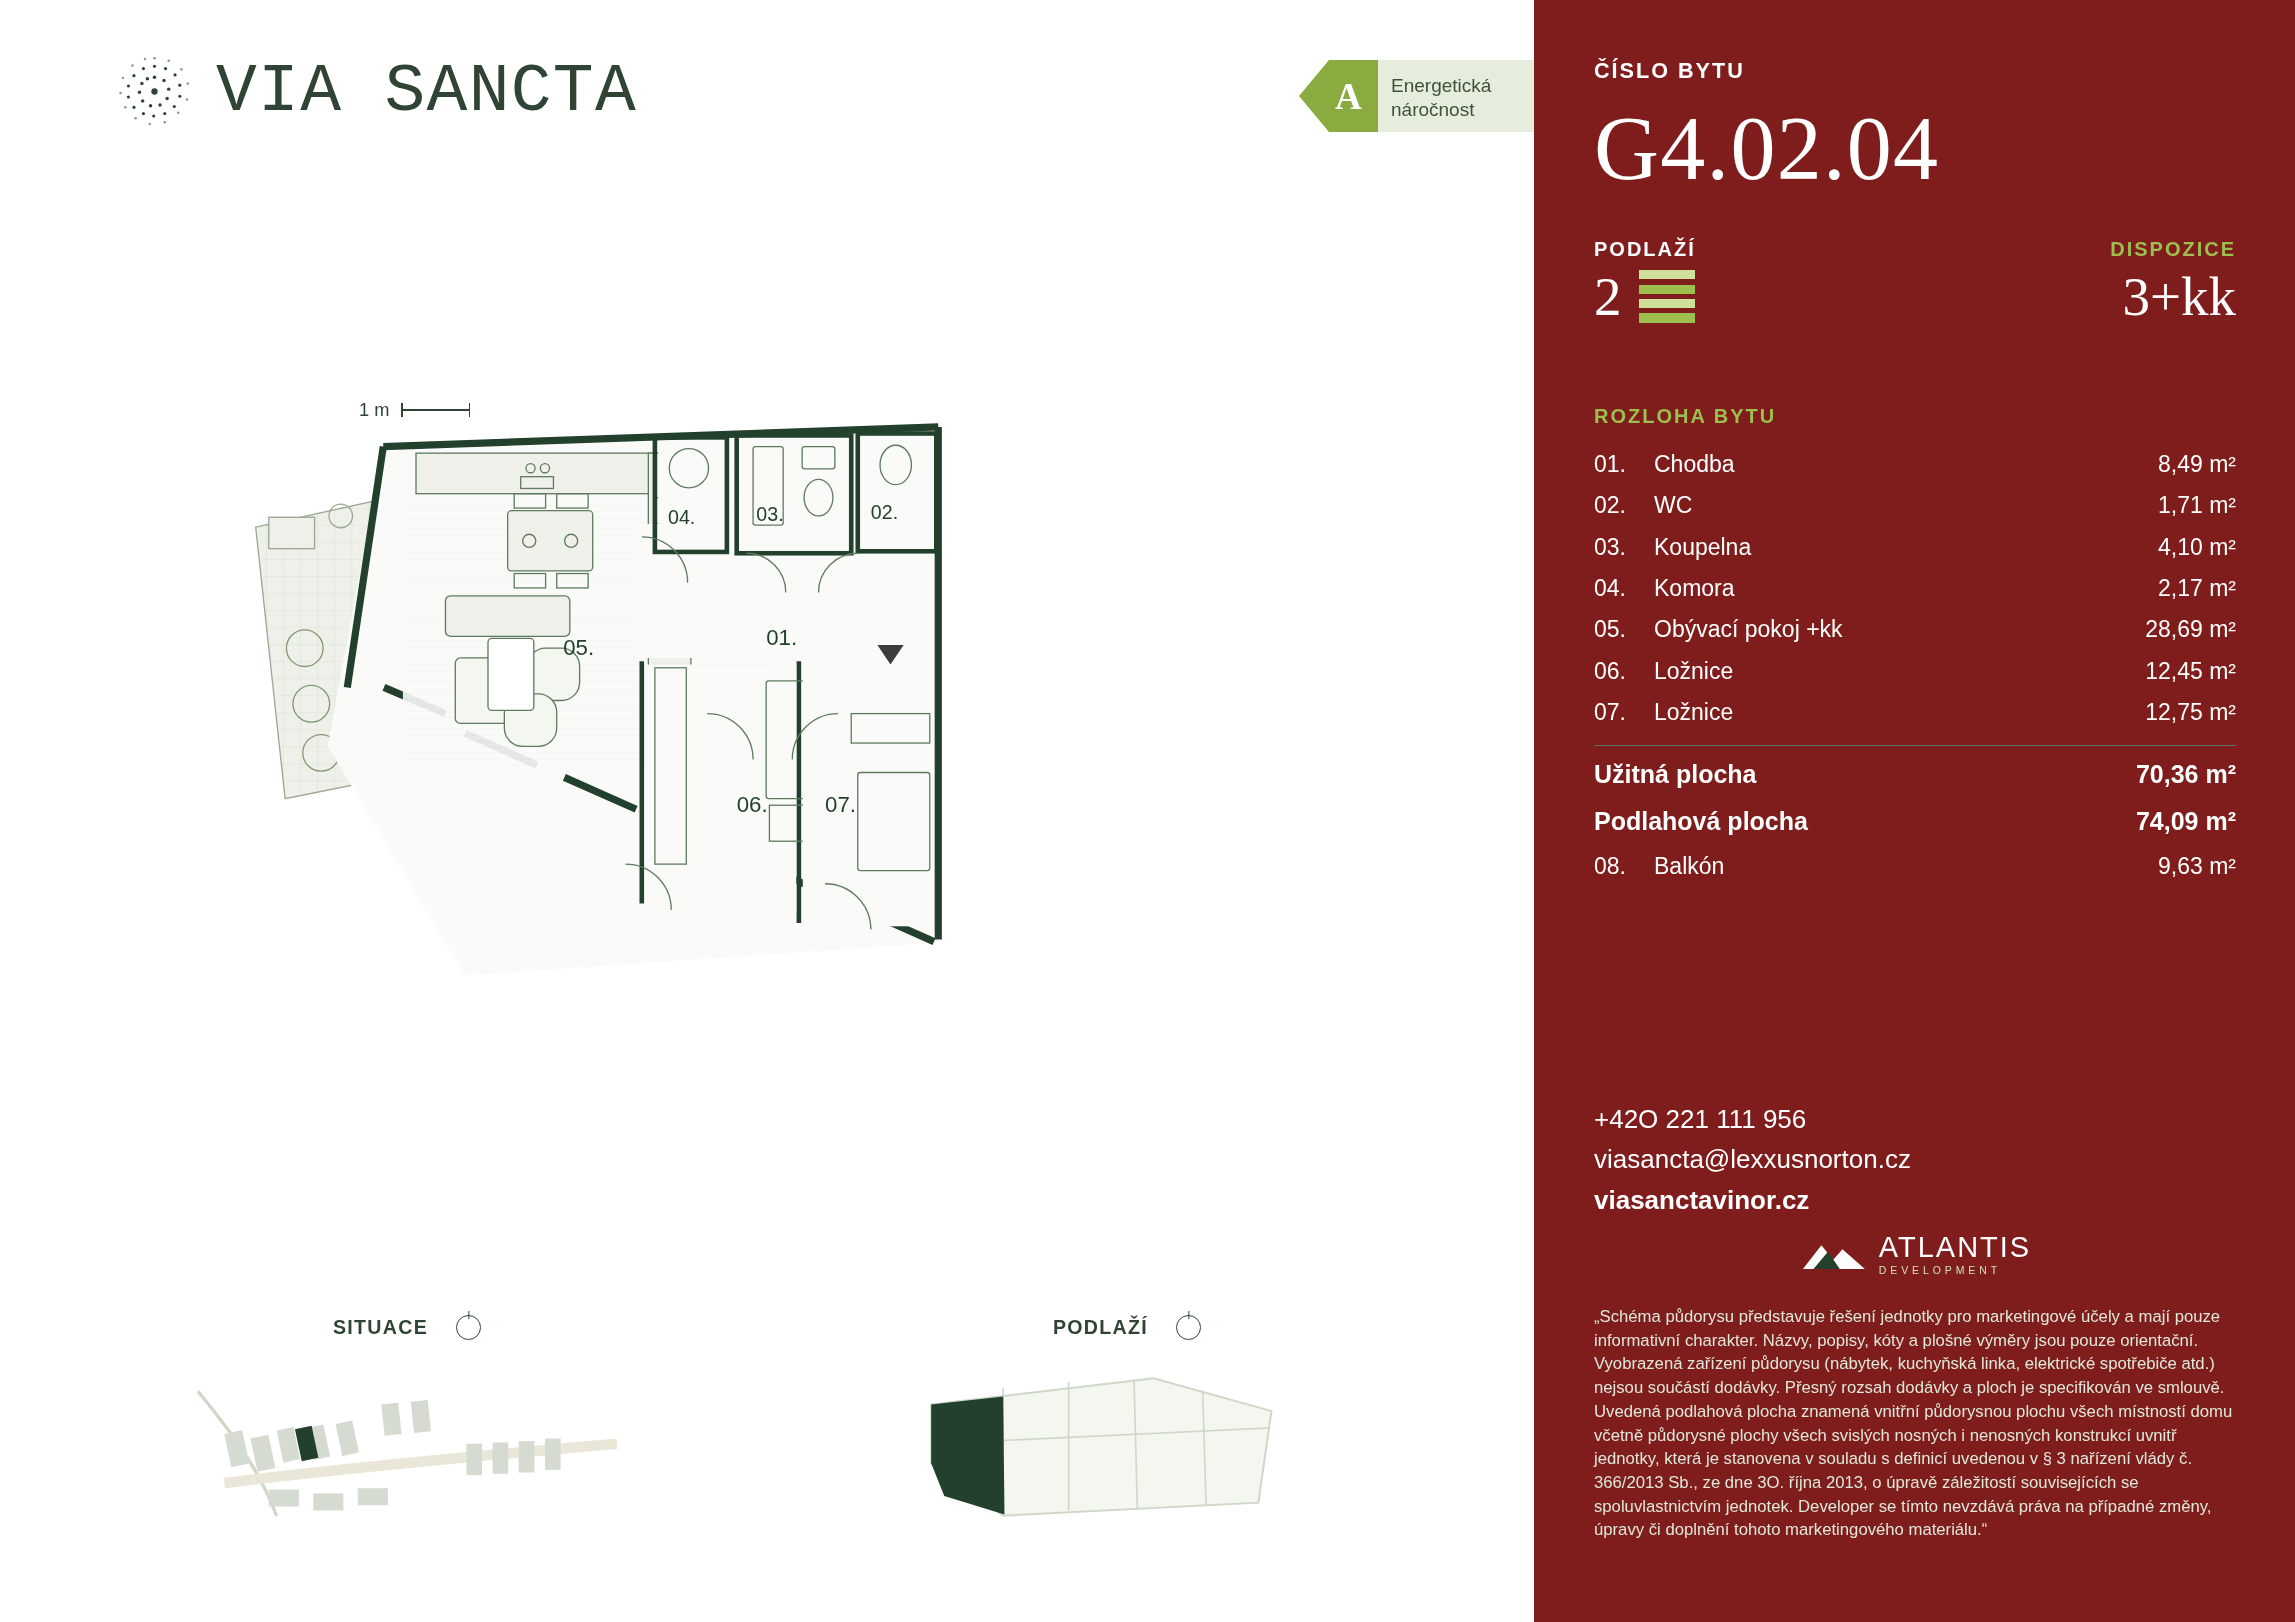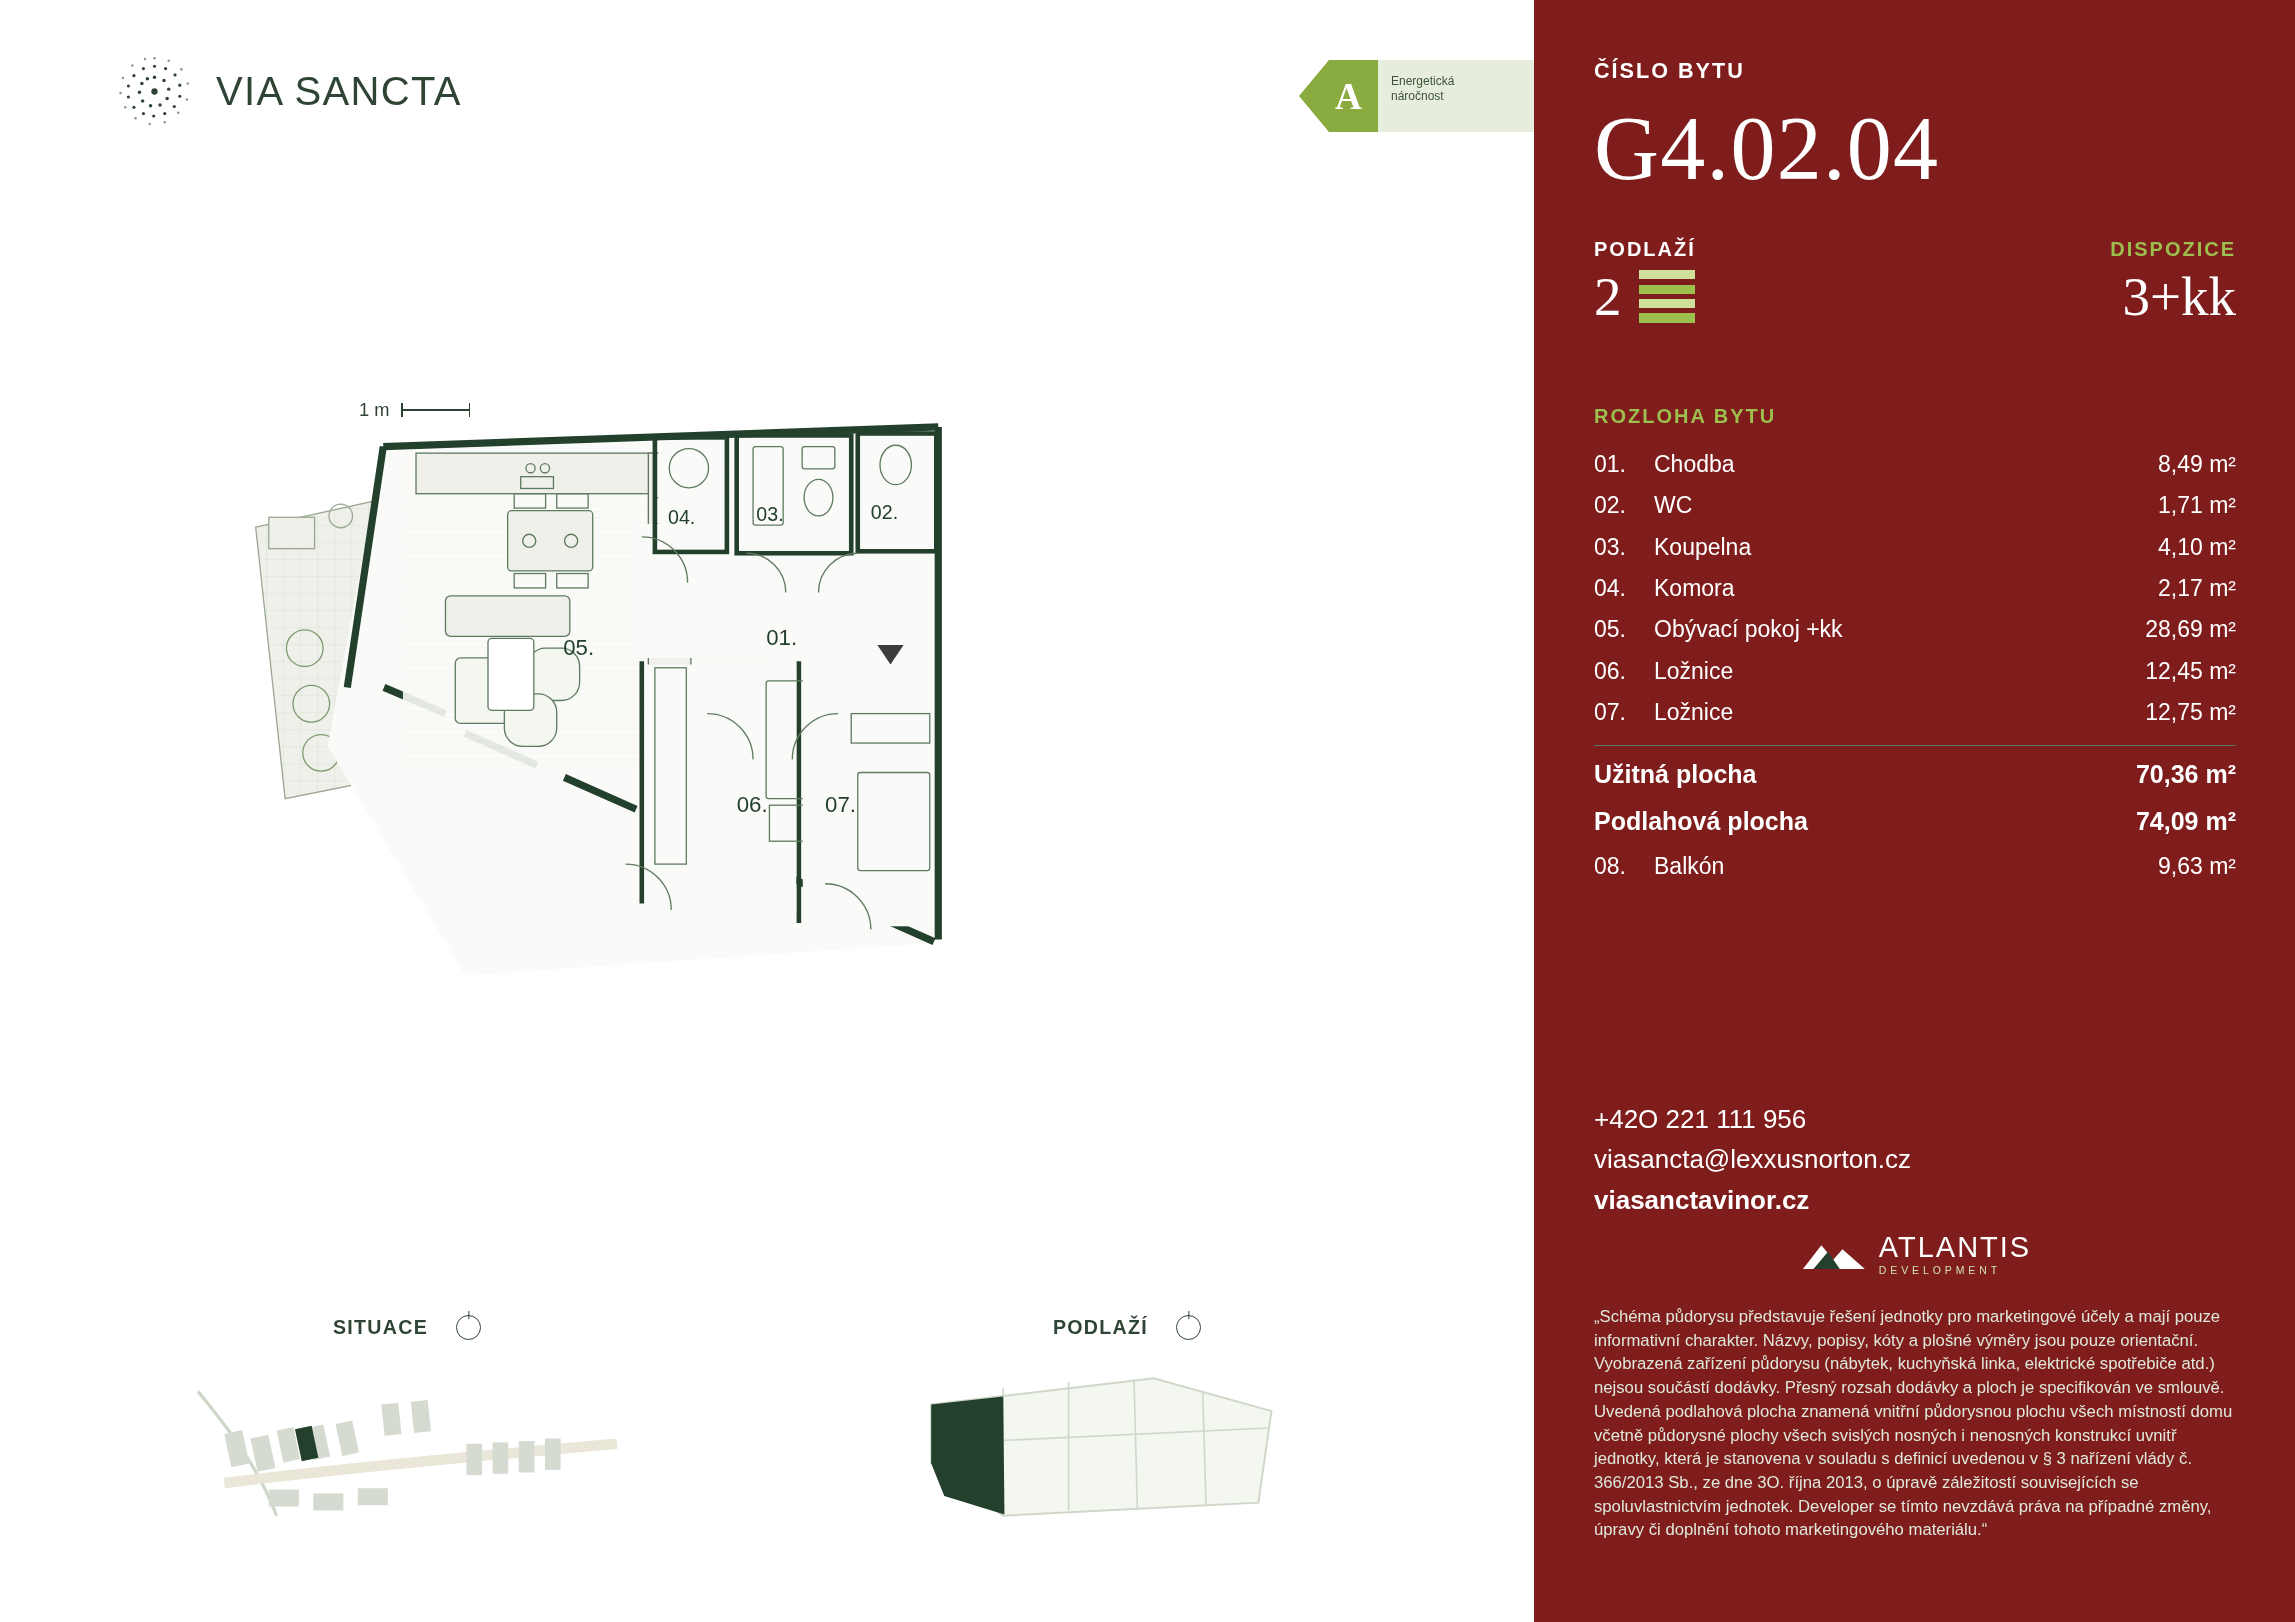--- a/index.html
+++ b/index.html
@@ -20,22 +20,22 @@
   }
 
   
   .logo-block {
     position: absolute;
     left: 115px; top: 52px;
     display: flex; align-items: center; gap: 22px;
   }
   .logo-mark { width: 79px; height: 79px; }
   .logo-text {
-    font-family: Liberation Sans, sans-serif;
-    font-size: 40px;
+    font-family: Liberation Mono, monospace;
+    font-size: 68px;
     letter-spacing: 1.3px;
     color: #2f4434;
     white-space: nowrap;
   }
   .logo-text .thin { font-weight: normal; }
 
   
   .energy-badge {
     position: absolute;
     left: 1299px; top: 60px;
@@ -49,21 +49,21 @@
     display: flex; align-items: center; justify-content: center;
   }
   .energy-letter {
     font-family: "Liberation Serif", serif;
     font-size: 37px; color: #ffffff; font-weight: bold;
     margin-left: 19.6px;
   }
   .energy-label {
     background: #e7eddc;
     color: #3c5338;
-    font-size: 12px;
+    font-size: 19px;
     line-height: 1.25;
     padding: 14.4px 18.3px 0 13px;
     width: 164px;
   }
 
   
   .scale {
     position: absolute;
     left: 359px; top: 376px;
     display: flex; align-items: center; gap: 12px;

